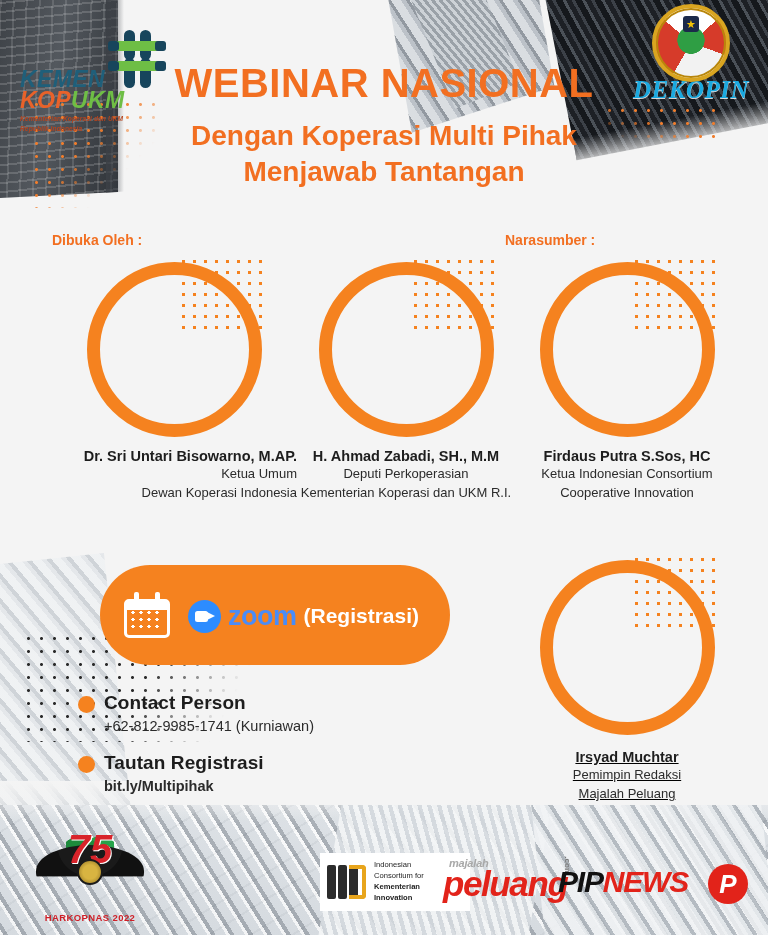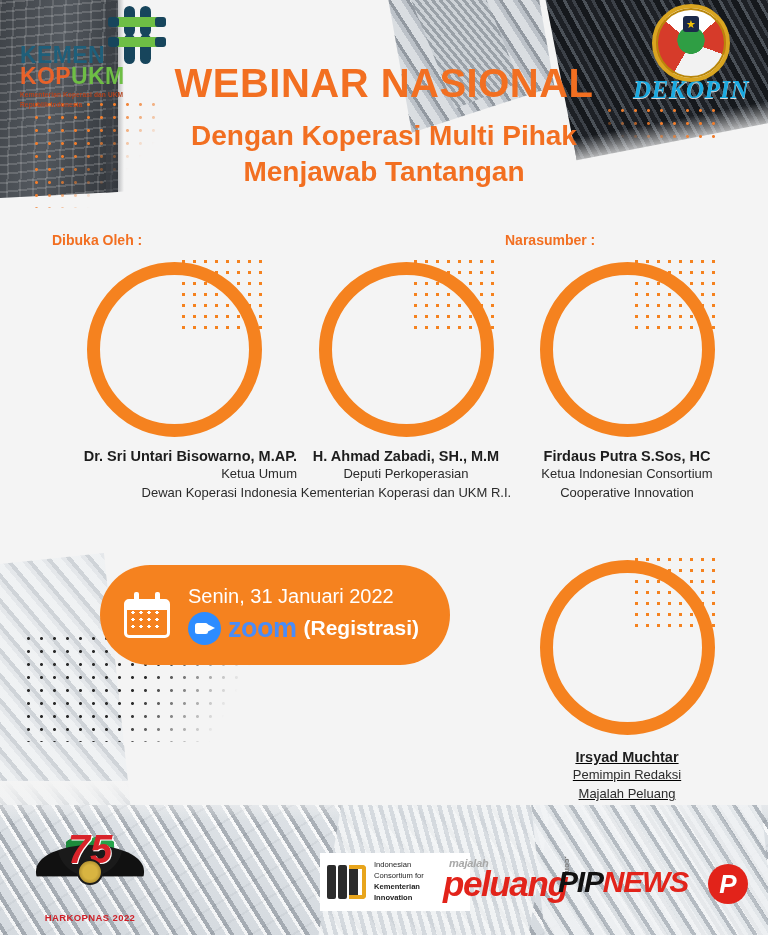--- a/index.html
+++ b/index.html
@@ -109,21 +109,21 @@
             mask-image:linear-gradient(135deg,#000 42%,transparent 72%); }
   .dots-tr{ right:45px; top:104px; width:120px; height:40px; color:#f07d2c;
             -webkit-mask-image:linear-gradient(200deg,#000 50%,transparent 85%);
             mask-image:linear-gradient(200deg,#000 50%,transparent 85%); }
   .dots-left-mid{ left:22px; top:632px; width:250px; height:110px; color:#2b2b2b;
             -webkit-mask-image:linear-gradient(118deg,#000 48%,transparent 80%);
             mask-image:linear-gradient(118deg,#000 48%,transparent 80%); }
 
   
   .logo-kemen{
-    position:absolute; left:18px; top:4px; width:160px; height:100px; z-index:6;
+    position:absolute; left:18px; top:28px; width:160px; height:100px; z-index:6;font-style:italic;
   }
   .kemen-mark{ position:absolute; right:8px; top:0; width:66px; height:62px; }
   .kemen-text{ position:absolute; left:2px; top:40px; line-height:1; }
   .kemen-l1{ font-size:23px; font-weight:700; letter-spacing:.4px; }
   .kemen-l1 .a{ color:#1f5f7a; }
   .kemen-l2{ font-size:23px; font-weight:700; letter-spacing:.4px; margin-top:-2px;}
   .kemen-l2 .a{ color:#e8622a; } .kemen-l2 .b{ color:#6ebe45; }
   .kemen-sub{ font-size:6.6px; color:#b4441f; font-weight:700; line-height:1.45;
               margin-top:2px; letter-spacing:.1px; }
 
@@ -487,29 +487,40 @@
   </div>
 
   <div class="datetime">
     <div class="cal-icon">
       <div class="cal-ring l"></div>
       <div class="cal-ring r"></div>
       <div class="cal-body"></div>
       <div class="cal-grid"></div>
     </div>
     <div class="dt-text">
-      <div class="dt-l1">Senin, 31 Januari 2022</div>
       <div class="dt-l3">
         <div class="zoom-cam"></div>
         <div class="zoom-word">zoom</div>
         <div class="reg-word">(Registrasi)</div>
       </div>
     </div>
   </div>
 
+  <div class="contact">
+    <div class="c-row">
+      <span class="c-bullet"></span>
+      <div class="c-title">Contact Person</div>
+      <div class="c-value">+62-812-9985-1741 (Kurniawan)</div>
+    </div>
+    <div class="c-row">
+      <span class="c-bullet"></span>
+      <div class="c-title">Tautan Registrasi</div>
+      <div class="c-value bold">bit.ly/Multipihak</div>
+    </div>
+  </div>
 
   <div class="footer-logos">
 
     <div class="logo-harkopnas">
       <div class="hk-leaf"></div>
       <div class="hk-wing"></div>
       <div class="hk-75">75</div>
       <div class="hk-seal"></div>
       <div class="hk-label">HARKOPNAS 2022</div>
     </div>

